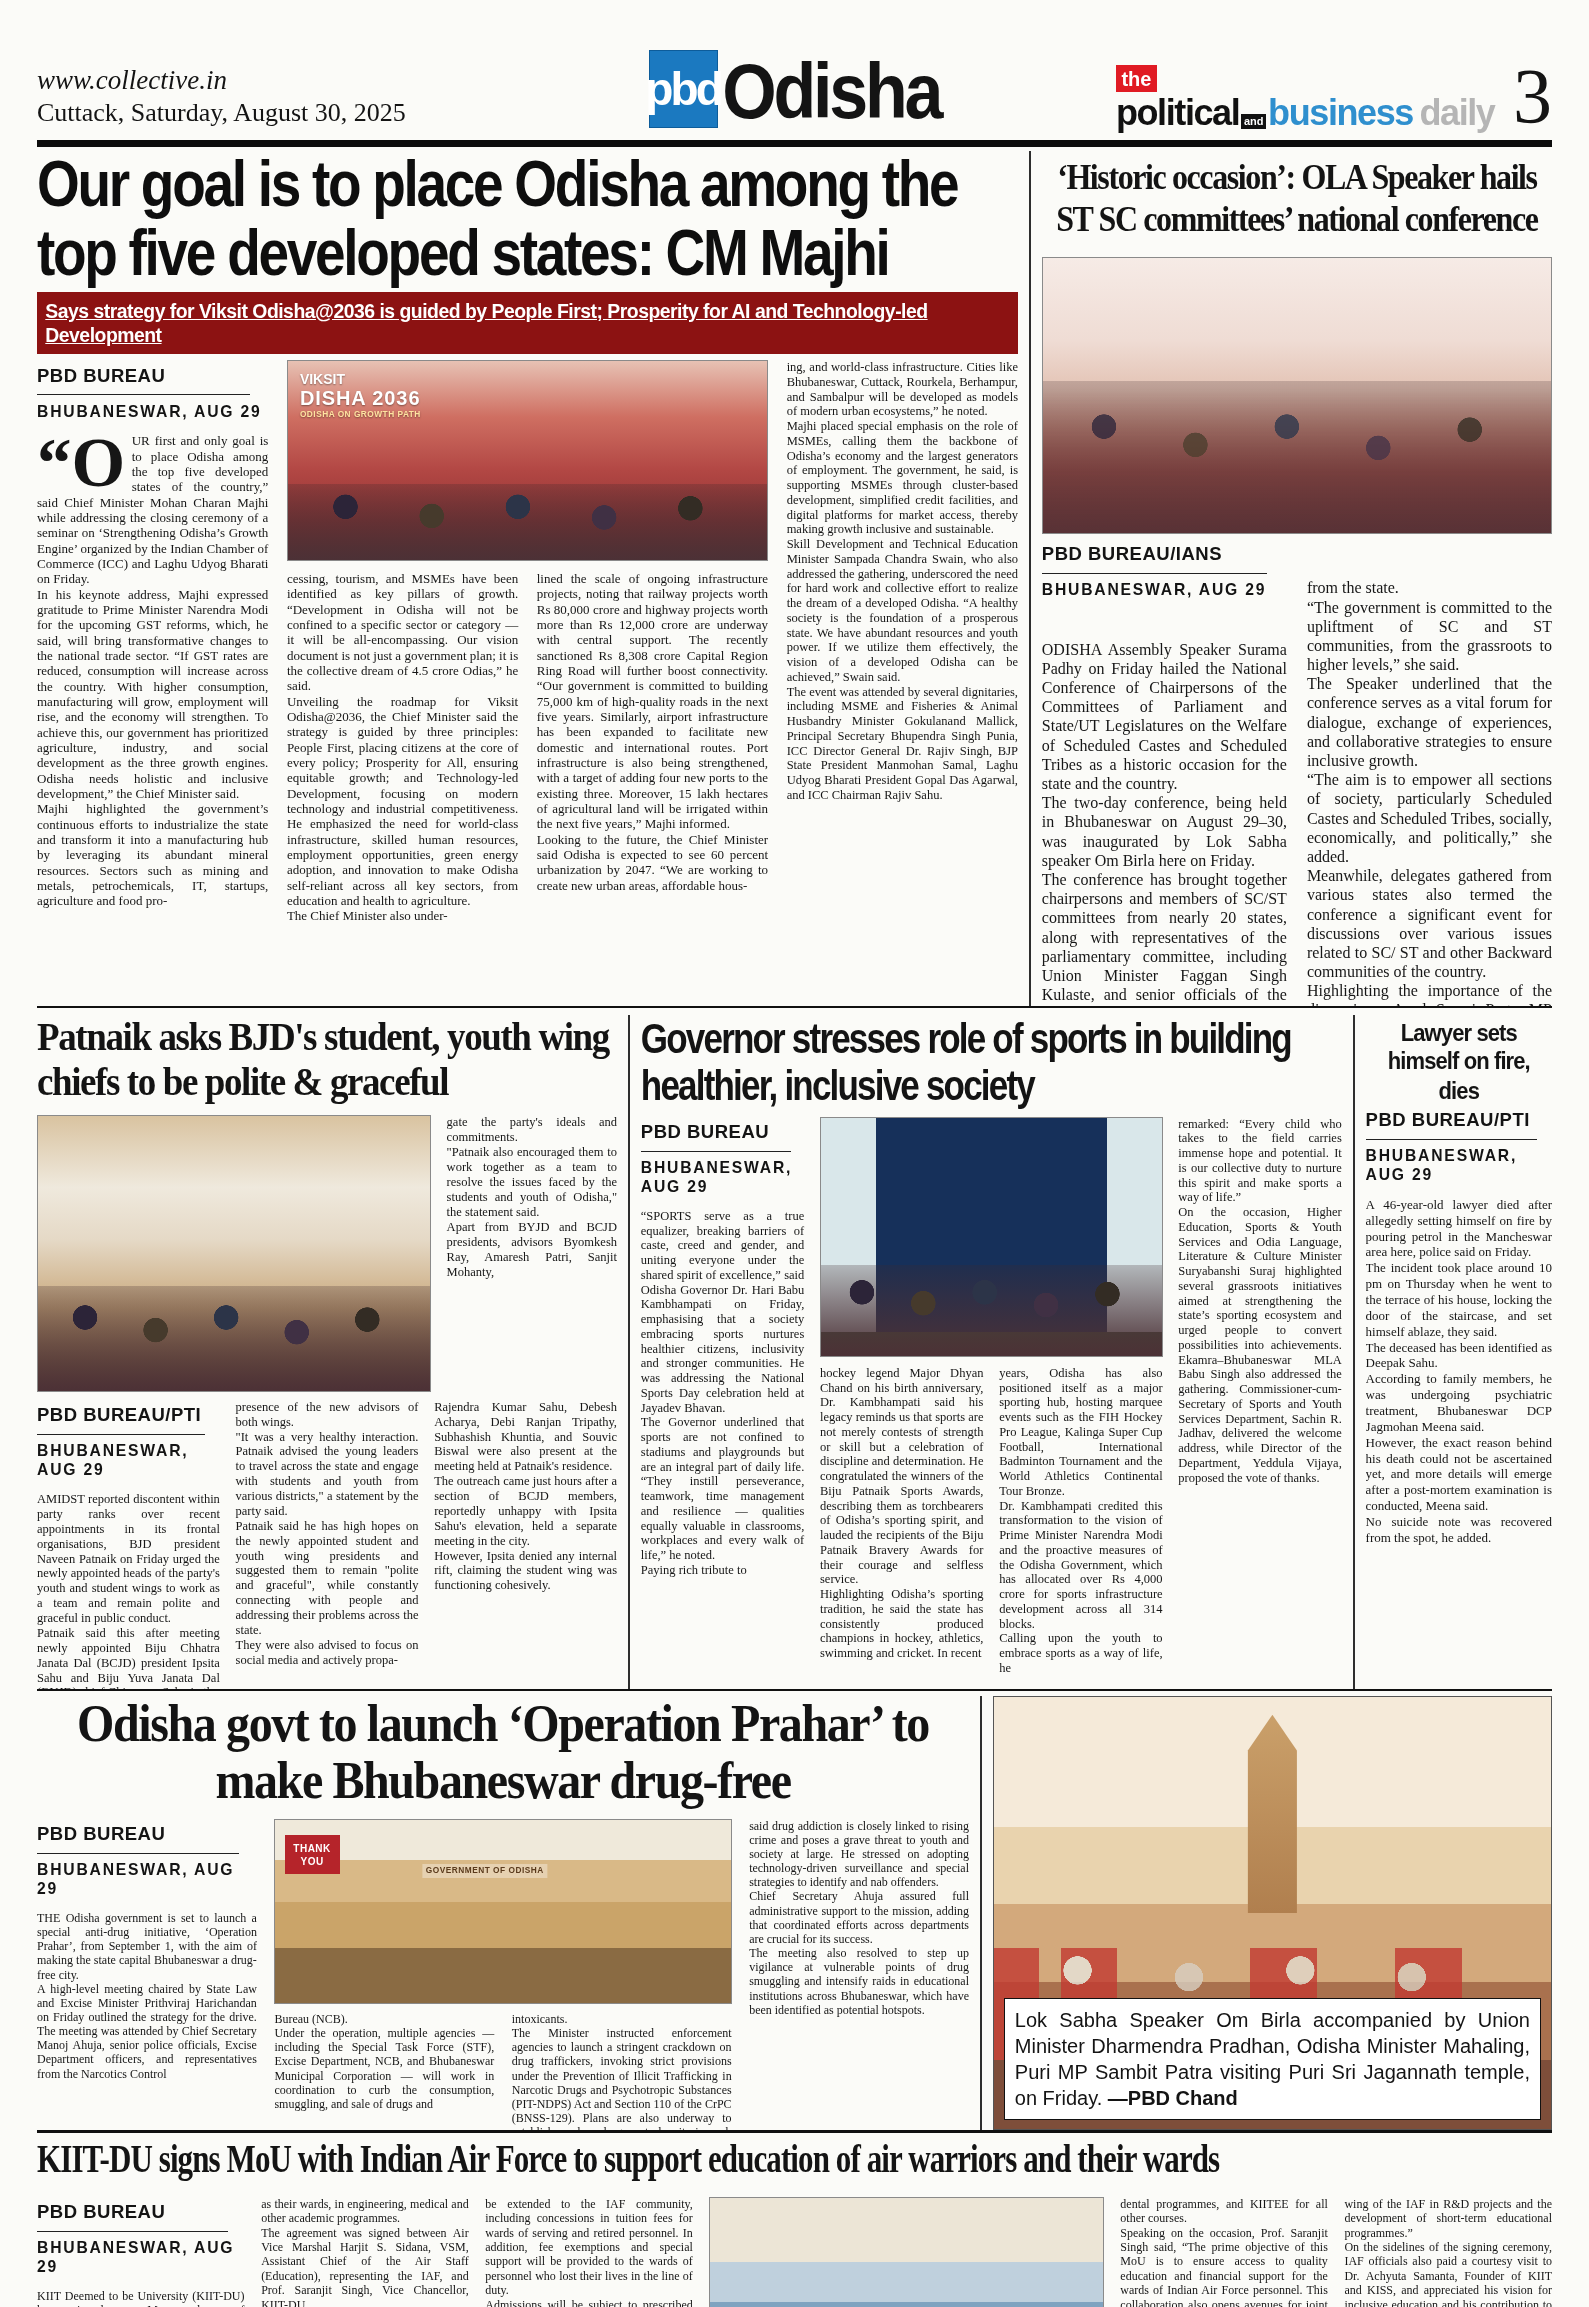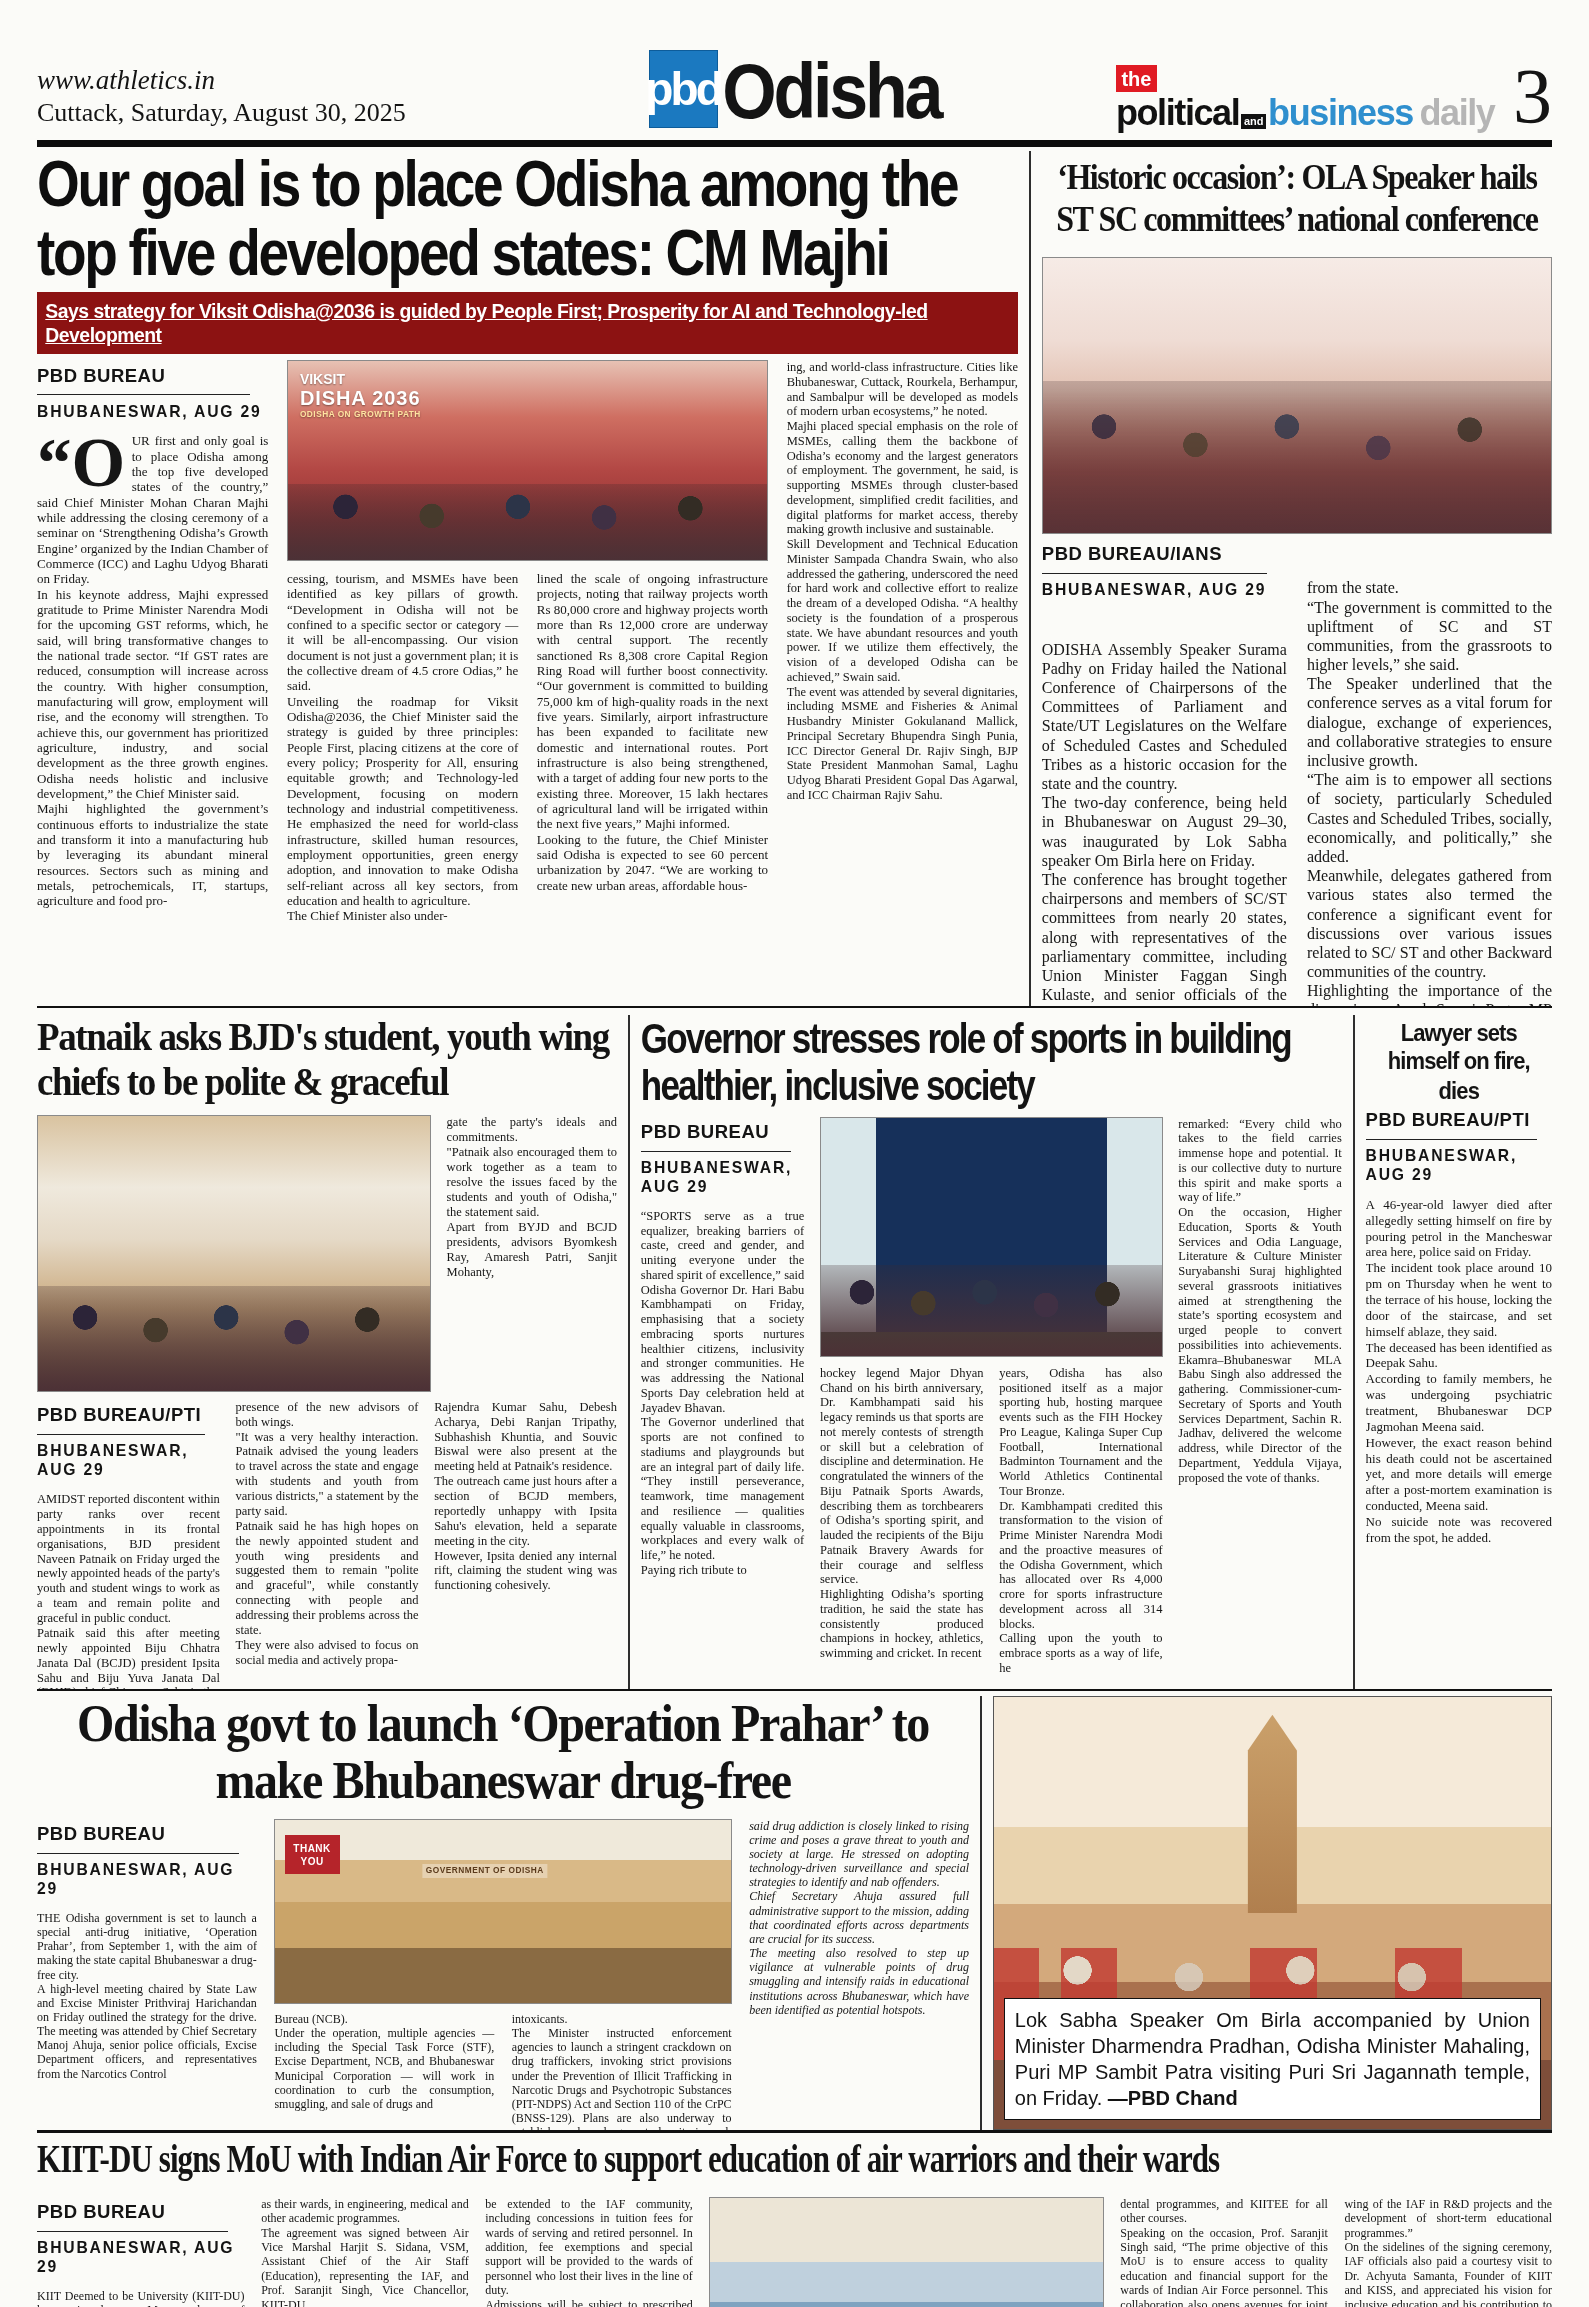--- a/index.html
+++ b/index.html
@@ -101,21 +101,21 @@
   .section-d { display:flex; height:439px; padding-top:5px; }
   .art-prahar { width:932px; display:flex; flex-direction:column; }
   .prahar-head { font:700 48px/1.08 "Liberation Serif",serif; letter-spacing:-1.4px; text-align:center; transform:scaleY(1.08); transform-origin:top; margin-bottom:18.5px; }
   .prahar-grid { display:grid; grid-template-columns:repeat(4,1fr); grid-template-rows:185px auto; column-gap:17.5px; row-gap:8.3px; flex:1; overflow:hidden; }
   .prahar-grid .bodytext { font-size:12px; line-height:1.18; }
   .prahar-col1 { grid-column:1; grid-row:1 / span 2; }
   .prahar-photo { grid-column:2 / span 2; grid-row:1; background:
     linear-gradient(180deg,#efe9da 0 22%, #d9b987 22% 45%, #caa469 45% 70%, #8a6b43 70% 100%); }
   .prahar-col2 { grid-column:2; grid-row:2; }
   .prahar-col3 { grid-column:3; grid-row:2; }
-  .prahar-col4 { grid-column:4; grid-row:1 / span 2;font-style:italic; }
+  .prahar-col4 { grid-column:4; grid-row:1 / span 2; }
   .screen-chip { position:absolute; left:9.2px; top:15.7px; background:#b5242a; color:#fff; font:700 10px/1.3 "Liberation Sans",sans-serif; padding:6.5px 4.6px; width:55px; text-align:center; letter-spacing:0.5px; }
   .wall-chip { position:absolute; left:46%; top:24%; transform:translateX(-50%); color:#5a3a1c; font:700 8.3px/1.3 "Liberation Sans",sans-serif; letter-spacing:0.5px; background:rgba(255,255,255,.35); padding:1.8px 3.7px; }
   .fig-puri { flex:1; position:relative; border:1.4px solid #555; background:
     linear-gradient(180deg,#f5ead9 0 30%,#e9d3ae 30% 48%,#d3a97c 48% 66%,#a9714e 66% 84%,#7e4e3a 84% 100%); overflow:hidden; }
   .temple { position:absolute; left:40%; top:4%; width:20%; height:46%;
     background:linear-gradient(180deg,#caa06a,#b07f4e); clip-path:polygon(50% 0, 72% 18%, 72% 100%, 28% 100%, 28% 18%); }
   .scarves { position:absolute; bottom:16%; left:0; right:0; height:26%;
     background:
     radial-gradient(circle at 15% 20%, #e8e4da 0 14px, transparent 14.3px),
     radial-gradient(circle at 35% 26%, #d8cfc2 0 14px, transparent 14.3px),
@@ -133,21 +133,21 @@
   .kiit-grid .bodytext { font-size:12px; line-height:1.2; }
   .kiit-photo { background:linear-gradient(180deg,#ece5d6 0 26%,#bfd0dd 26% 42%,#7fa3c0 42% 72%,#3f5670 72% 100%); }
 </style>
 </head>
 <body>
 
 <div class="page">
 
   <div class="masthead">
     <div class="mast-left">
-      <div class="site">www.athletics.in</div>
+      <div class="site">www.collective.in</div>
       <div class="dateline">Cuttack, Saturday, August 30, 2025</div>
     </div>
     <div class="mast-center">
       <div class="pbd-box">pbd</div>
       <div class="odisha-logo">Odisha</div>
     </div>
     <div class="mast-right">
       <div class="brand">
         <div class="brand-the">the</div>
         <div class="brand-words">

